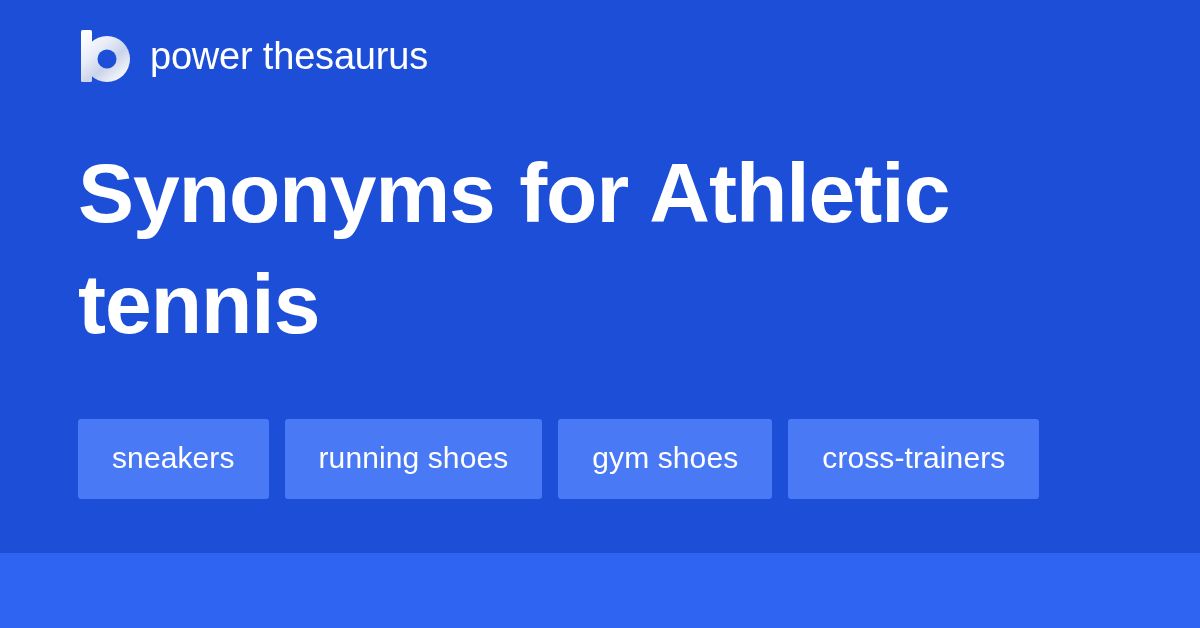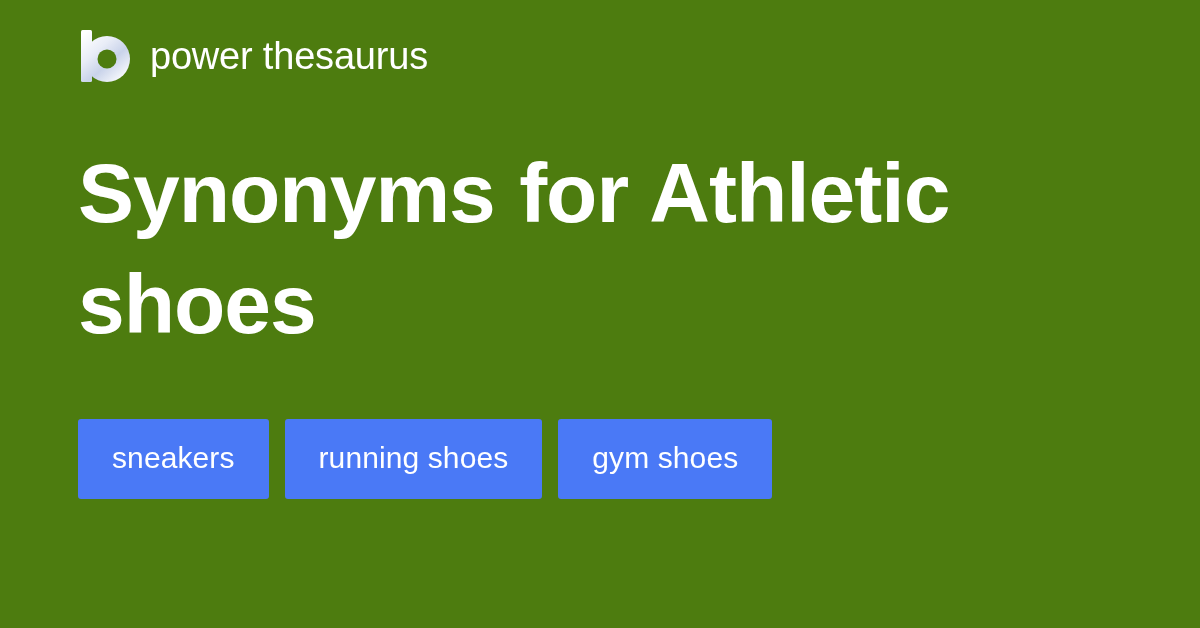--- a/index.html
+++ b/index.html
@@ -12,22 +12,22 @@
     height: 628px;
     overflow: hidden;
     background: #2f64f3;
     font-family: "Liberation Sans", sans-serif;
     -webkit-font-smoothing: antialiased;
   }
 
   .card {
     position: relative;
     width: 1200px;
-    height: 628px;
-    background: #4d7c0f;
+    height: 553px;
+    background: #1d4ed8;
     box-sizing: border-box;
   }
 
   
   .brand {
     position: absolute;
     left: 78px;
     top: 28px;
     display: flex;
     align-items: center;
@@ -112,21 +112,22 @@
           <circle cx="29" cy="30" r="23" fill="#fff"></circle>
 
           <circle cx="29" cy="30" r="9.5" fill="#000"></circle>
         </mask>
       </defs>
       <rect x="0" y="0" width="54" height="54" fill="url(#gLogo)" mask="url(#mLogo)"></rect>
     </svg>
     <span class="brand-name">power thesaurus</span>
   </div>
 
-  <h1 class="headline">Synonyms for Athletic shoes</h1>
+  <h1 class="headline">Synonyms for Athletic tennis</h1>
 
   <div class="tag-cloud">
     <span class="tag">sneakers</span>
     <span class="tag">running shoes</span>
     <span class="tag">gym shoes</span>
+    <span class="tag">cross-trainers</span>
   </div>
 
 </div>
 
 </body></html>

